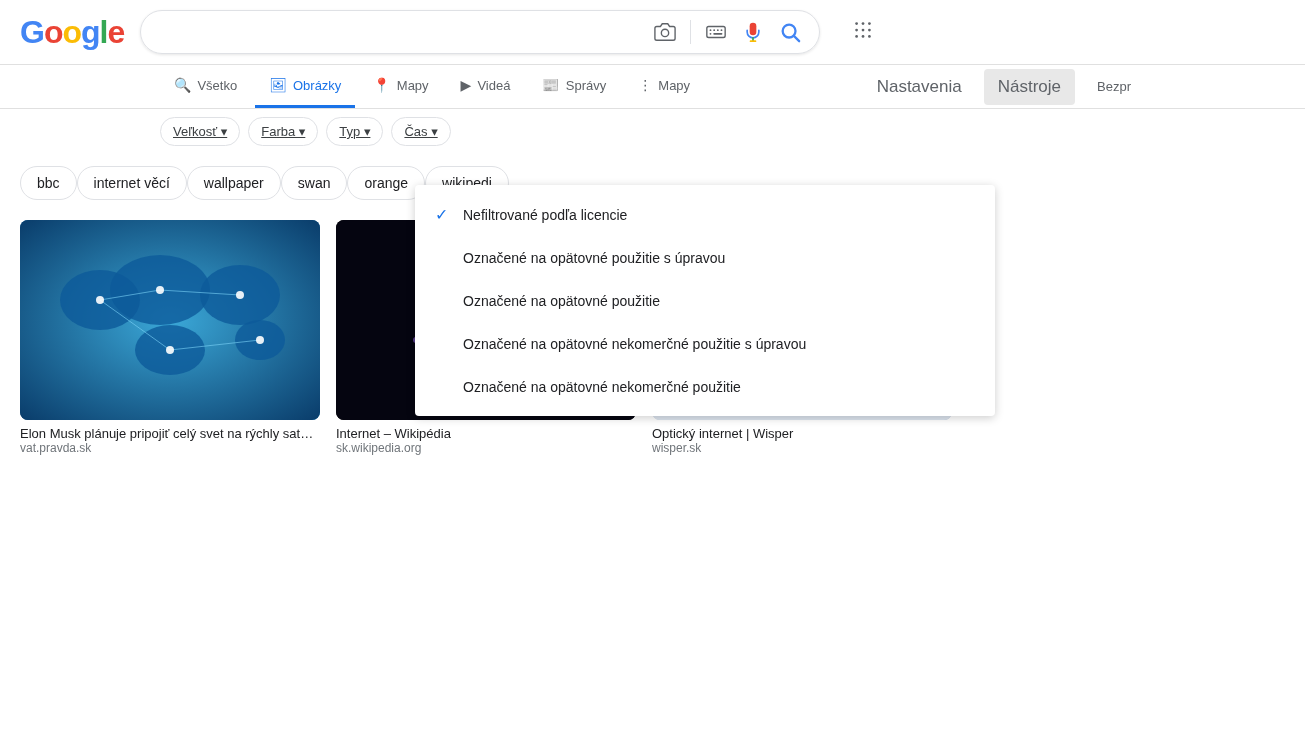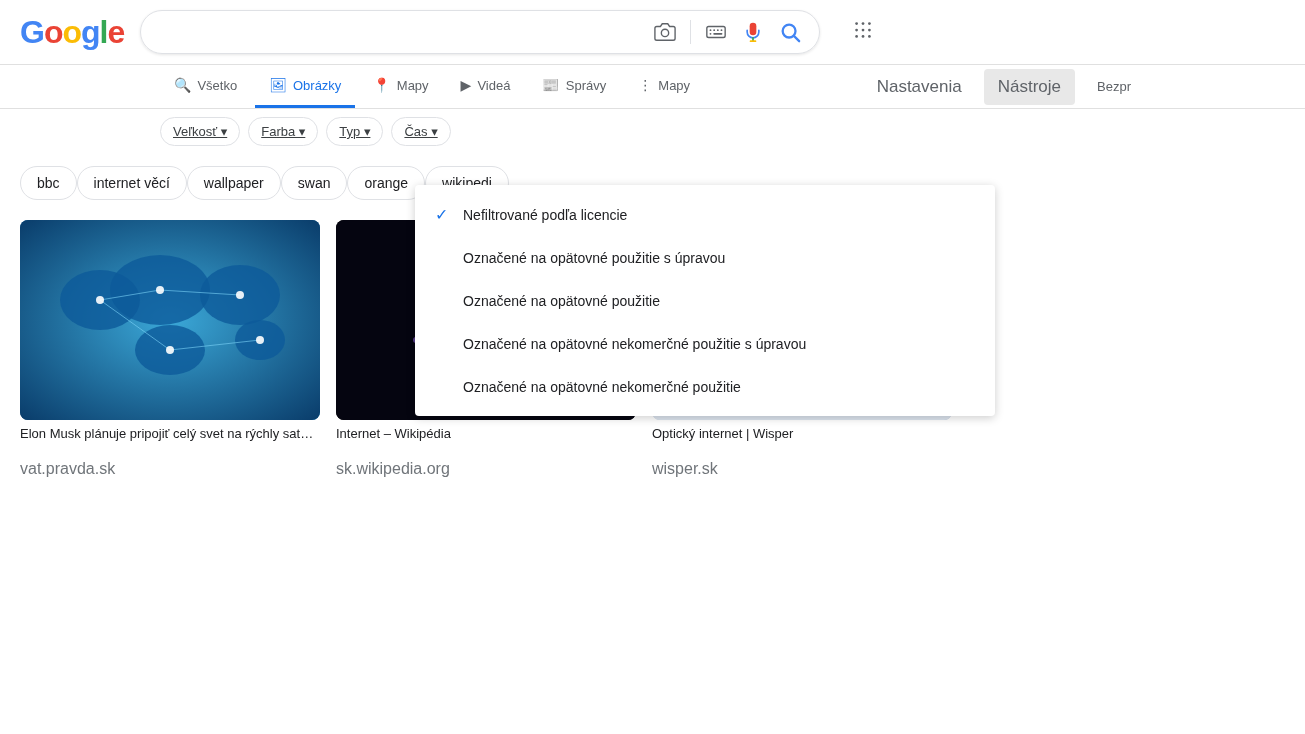--- a/index.html
+++ b/index.html
@@ -213,23 +213,22 @@
     .result-title {
       font-size: 13px;
       color: #202124;
       margin-top: 6px;
       white-space: nowrap;
       overflow: hidden;
       text-overflow: ellipsis;
     }
 
     .result-source {
-      font-size: 16px;
+      font-size: 12px;
       color: #70757a;
-      margin-top: 19px;
     }
 
     
     .dropdown-overlay {
       position: fixed;
       top: 185px;
       left: 415px;
       background: #fff;
       border-radius: 4px;
       box-shadow: 0 2px 10px rgba(0,0,0,0.2);

